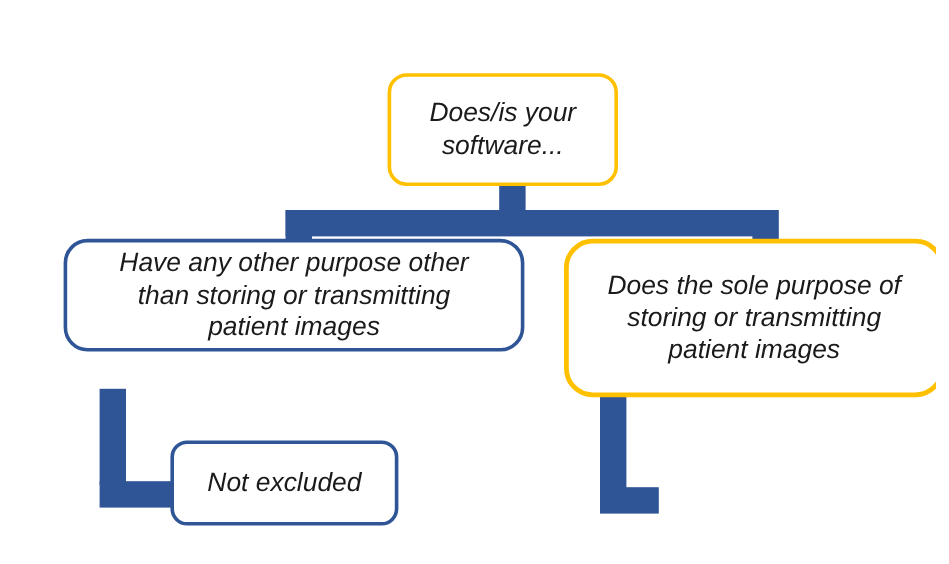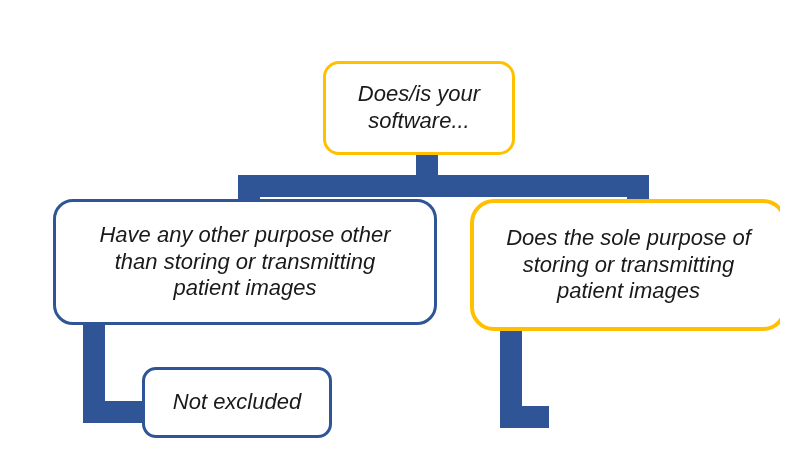--- a/index.html
+++ b/index.html
@@ -30,21 +30,21 @@
   .node-label {
     font-size: 22px;
     line-height: 1.22;
     color: var(--text);
     white-space: pre-line;
   }
   .border-blue { border: 3px solid var(--blue); }
   .border-yellow { border: 3px solid var(--yellow); }
 
   #root-box        { left: 301px; top: 39px;  width: 192px; height: 94px;  border-radius: 16px; }
-  #left-question   { left: 31px;  top: 177px; width: 384px; height: 126px; border-radius: 20px; }
+  #left-question   { left: 31px;  top: 177px; width: 384px; height: 94px; border-radius: 20px; }
   #right-question  { left: 448px; top: 177px; width: 317px; height: 132px; border-radius: 24px; border-width: 4px; }
   #left-outcome    { left: 120px; top: 345px; width: 190px; height: 71px;  border-radius: 14px; }
   #right-outcome   { left: 525px; top: 352px; width: 178px; height: 68px;  border-radius: 14px; }
 
   .connector {
     position: absolute;
     background: var(--blue);
     z-index: 1;
   }
   #conn-root-stem        { left: 394px; top: 132px; width: 3px;   height: 24px; }

